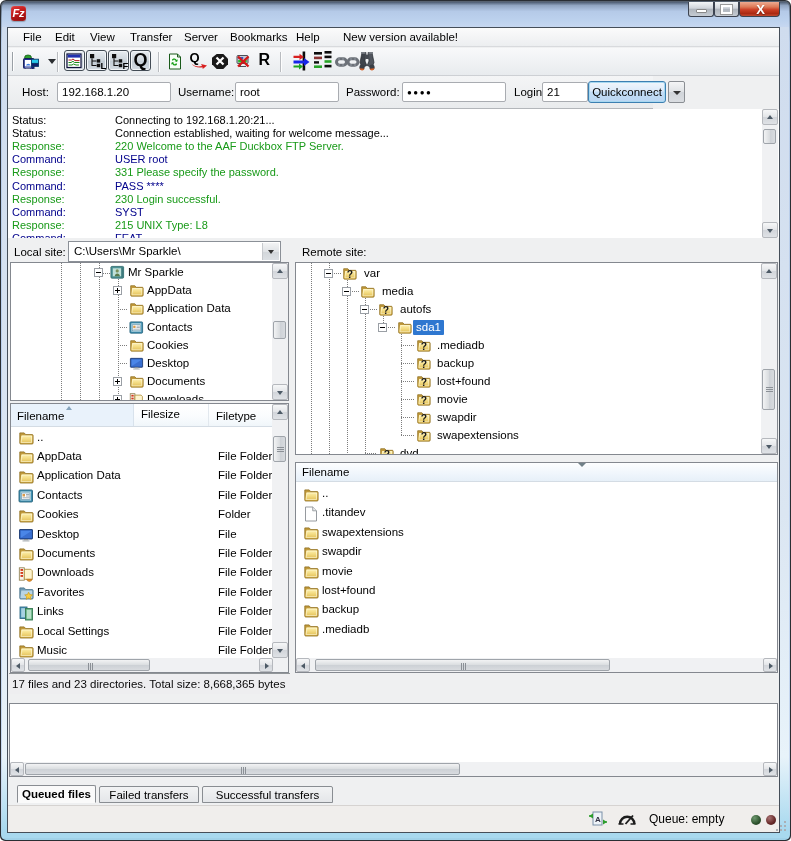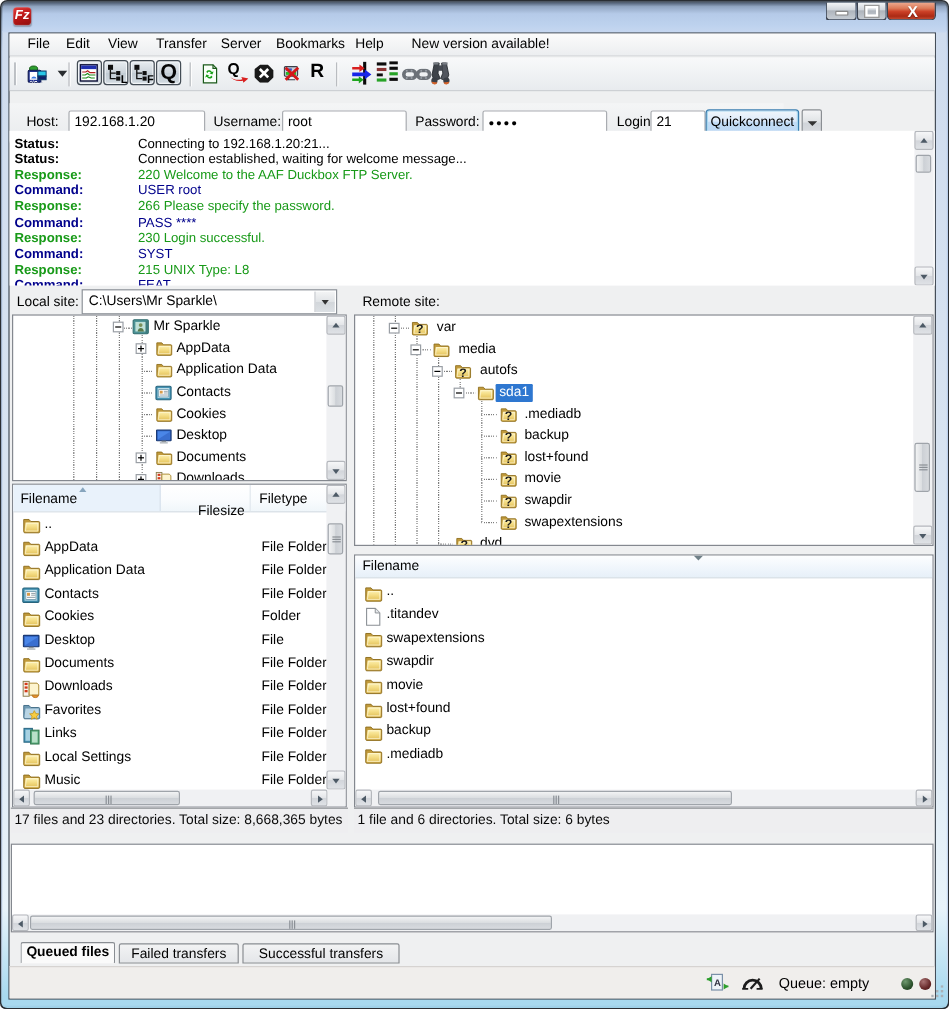--- a/index.html
+++ b/index.html
@@ -24,30 +24,30 @@
 #btn-max .g{position:absolute;left:6px;top:3px;width:11px;height:9px;border:2px solid #fff;outline:1px solid #999;background:transparent}
 #btn-close .g{position:absolute;left:13px;top:1px;width:15px;height:13px;color:#fff;font-size:13px;font-weight:bold;text-align:center;line-height:13px;text-shadow:0 1px 1px #00000060;font-family:"Liberation Sans",sans-serif}
 
 #menubar{left:8px;top:28px;width:771px;height:19px;background:linear-gradient(180deg,#fbfbfb,#eceef0);border-bottom:1px solid #d8dadd;line-height:19px;font-size:11.5px}
 #menubar span{position:absolute;top:0}
 
 #toolbar{left:8px;top:48px;width:771px;height:28px;background:linear-gradient(180deg,#f8f9fa,#e8ebee);border-bottom:1px solid #cdd0d4}
 .tsep{position:absolute;top:4px;width:1px;height:20px;background:#b9bcc0;box-shadow:1px 0 0 #fdfdfd}
 .tbtn{position:absolute;top:2px;width:21px;height:21px;border:1px solid #434c55;border-radius:3px;background:linear-gradient(180deg,#e8edf1,#ccd4db 50%,#c2ccd4 51%,#d2dae1);box-shadow:inset 0 0 0 1px #f2f5f8}
 
-#qc{left:8px;top:86px;width:645px;height:33px;background:linear-gradient(180deg,#f4f5f6,#e9ebed);border-bottom:1px solid #b3b6ba}
+#qc{left:8px;top:76px;width:645px;height:33px;background:linear-gradient(180deg,#f4f5f6,#e9ebed);border-bottom:1px solid #b3b6ba}
 .qlbl{position:absolute;top:10px;font-size:11.5px}
 .qinput{position:absolute;top:6px;height:20px;background:#fff;border:1px solid #a9acb1;border-radius:2px;font-size:11.5px;line-height:18px;padding-left:4px;white-space:nowrap}
 #qbtn{position:absolute;left:580px;top:5px;width:78px;height:22px;border:1px solid #3c7fb1;border-radius:3px;background:linear-gradient(180deg,#f1f6fb,#dceafa 45%,#c2dcf5 50%,#bbd7f3);box-shadow:0 0 0 1px #a8d8f0 inset;text-align:center;line-height:20px;font-size:11.5px}
 #qdrop{position:absolute;left:660px;top:5px;width:17px;height:22px;border:1px solid #8a8e93;border-radius:2px;background:linear-gradient(180deg,#f4f5f6,#dfe2e5 50%,#d0d4d9 51%,#dadde1)}
 .dn-arrow{width:0;height:0;border-left:4px solid transparent;border-right:4px solid transparent;border-top:4px solid #333}
 
 #log{left:8px;top:109px;width:771px;height:129px;background:#fff;overflow:hidden}
 .ll{position:absolute;left:4px;white-space:nowrap;font-size:11px}
-.ll b{font-weight:bold;position:absolute;left:0}
+.ll b{font-weight:normal;position:absolute;left:0}
 .ll .m{position:absolute;left:103px}
 .c-st{color:#000}.c-re{color:#189a18}.c-cm{color:#00008b}
 
 .sbv{position:absolute;width:16px;background:#f0f1f3}
 .sbh{position:absolute;height:14px;background:#f0f1f3}
 .sbtn{position:absolute;background:linear-gradient(180deg,#f6f7f8,#e3e5e8 50%,#d2d5da 51%,#dfe2e6);border:1px solid #b5b8bd;border-radius:2px}
 .sth-v{position:absolute;left:1px;width:13px;background:linear-gradient(90deg,#f2f3f4,#dadde0 50%,#ccd0d5 51%,#d8dbdf);border:1px solid #9fa4aa;border-radius:2px}
 .sth-h{position:absolute;top:1px;height:12px;background:linear-gradient(180deg,#f2f3f4,#dadde0 50%,#ccd0d5 51%,#d8dbdf);border:1px solid #9fa4aa;border-radius:2px}
 .ar-u{position:absolute;width:0;height:0;border-left:3.5px solid transparent;border-right:3.5px solid transparent;border-bottom:4px solid #4d5a66}
 .ar-d{position:absolute;width:0;height:0;border-left:3.5px solid transparent;border-right:3.5px solid transparent;border-top:4px solid #4d5a66}
@@ -326,21 +326,21 @@
     <div class="ll" style="top:30.9px">
         <b class="c-re">Response:</b>
         <span class="m c-re">220 Welcome to the AAF Duckbox FTP Server.</span>
       </div>
     <div class="ll" style="top:44.1px">
         <b class="c-cm">Command:</b>
         <span class="m c-cm">USER root</span>
       </div>
     <div class="ll" style="top:57.3px">
         <b class="c-re">Response:</b>
-        <span class="m c-re">266 Please specify the password.</span>
+        <span class="m c-re">331 Please specify the password.</span>
       </div>
     <div class="ll" style="top:70.5px">
         <b class="c-cm">Command:</b>
         <span class="m c-cm">PASS ****</span>
       </div>
     <div class="ll" style="top:83.7px">
         <b class="c-re">Response:</b>
         <span class="m c-re">230 Login successful.</span>
       </div>
     <div class="ll" style="top:96.9px">
@@ -523,21 +523,21 @@
       <div class="sbtn" style="left:0;top:175px;width:16px;height:16px">
           <div class="ar-d" style="left:4px;top:6px"></div>
         </div>
     </div>
   </div>
   <div class="pane" id="llist" style="left:10px;top:403px;width:279px;height:270px">
     <div class="lvh" style="height:22.5px">
       <div style="position:absolute;left:0;top:0;bottom:0;width:123px;background:#e9f2fb;border-right:1px solid #d8e2ec"></div>
       <div class="col" style="left:123px;width:75px"></div>
       <div style="position:absolute;left:6px;top:5.5px">Filename</div>
-      <div style="position:absolute;left:130px;top:16px;width:63px;text-align:right">Filesize</div>
+      <div style="position:absolute;left:130px;top:4px;width:63px;text-align:left">Filesize</div>
       <div style="position:absolute;left:205px;top:5.5px">Filetype</div>
       <div class="sortar" style="left:55px;top:2px"></div>
     </div>
     <div class="lrow" style="top:24.5px">
         <svg class="licon" viewBox="0 0 16 16">
           <use href="#folder"></use>
         </svg>
         <span class="nm">..</span>
       </div>
     <div class="lrow" style="top:43.9px">
@@ -701,21 +701,20 @@
       <div class="sth-h" style="left:19px;width:295px">
           <div class="grip-h" style="left:145px"></div>
         </div>
       <div class="sbtn" style="left:467px;top:0;width:14px;height:14px">
           <div class="ar-r" style="left:5px;top:3.5px"></div>
         </div>
     </div>
   </div>
 
   <div class="pstat" style="left:9px;top:673px;width:281px">17 files and 23 directories. Total size: 8,668,365 bytes</div>
-  <div class="pstat" style="left:295px;top:673px;width:483px">1 file and 6 directories. Total size: 6 bytes</div>
 
   <div class="pane" id="queue" style="left:9px;top:703px;width:769px;height:74px">
     <div class="sbh" style="left:0;top:58px;width:767px;height:14px">
       <div class="sbtn" style="left:0;top:0;width:14px;height:14px">
           <div class="ar-l" style="left:4px;top:3.5px"></div>
         </div>
       <div class="sth-h" style="left:15px;width:435px">
           <div class="grip-h" style="left:215px"></div>
         </div>
       <div class="sbtn" style="left:753px;top:0;width:14px;height:14px">

